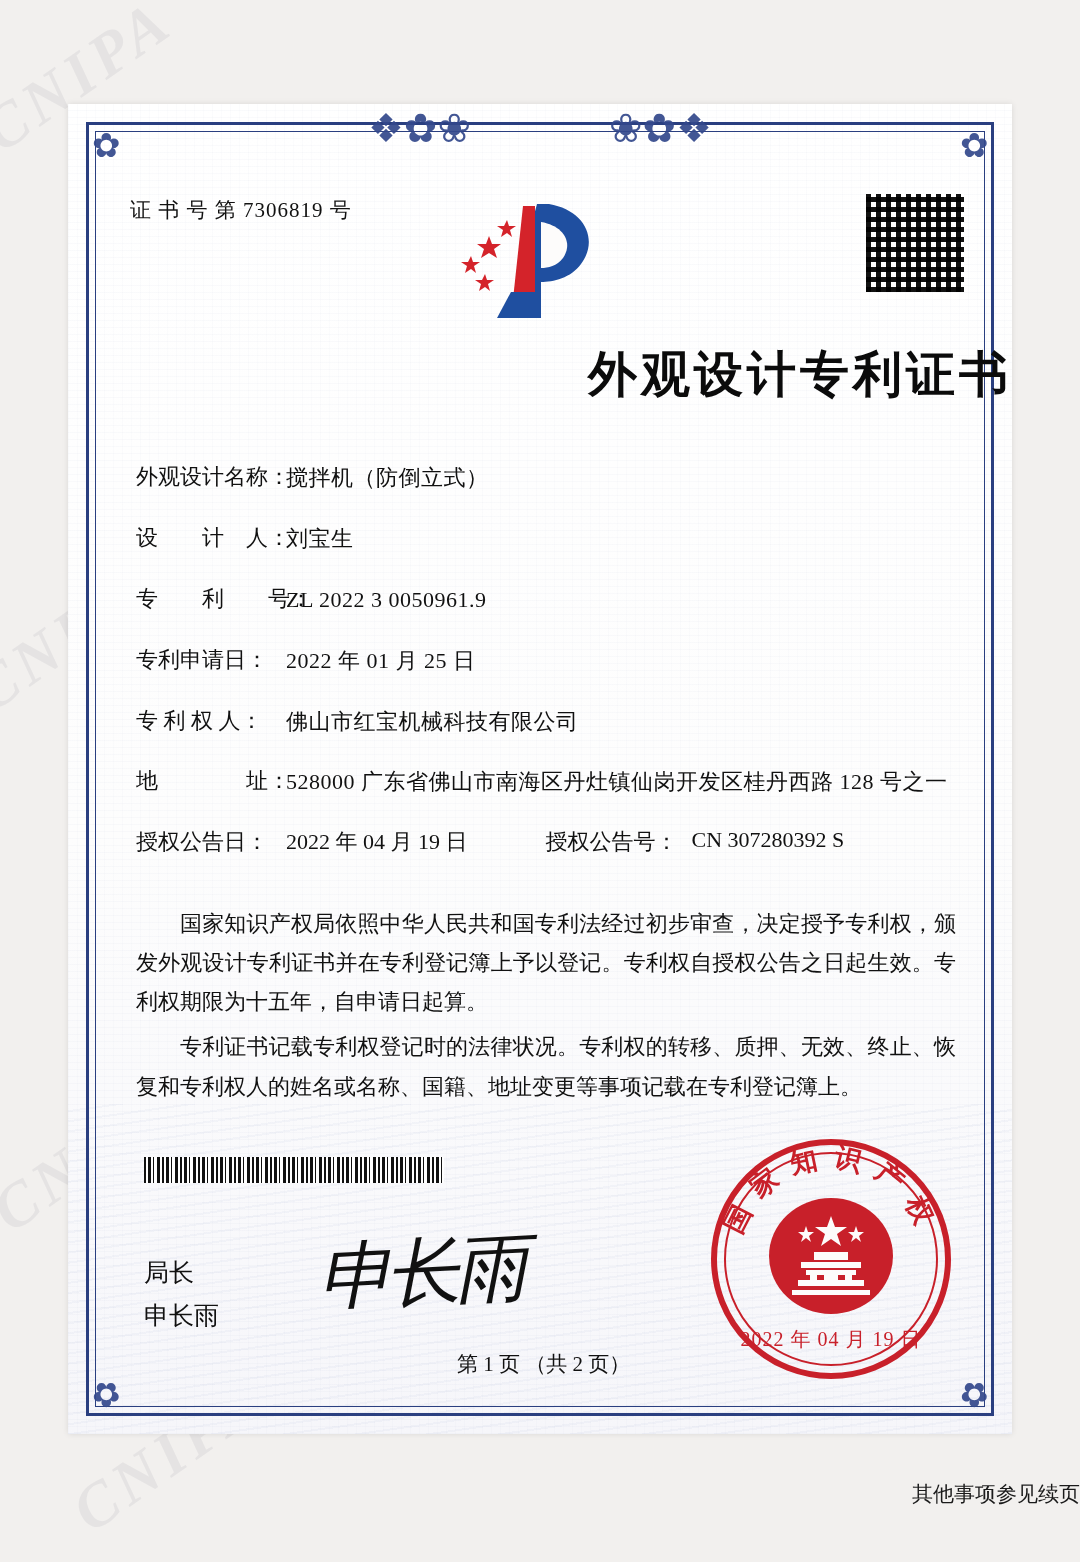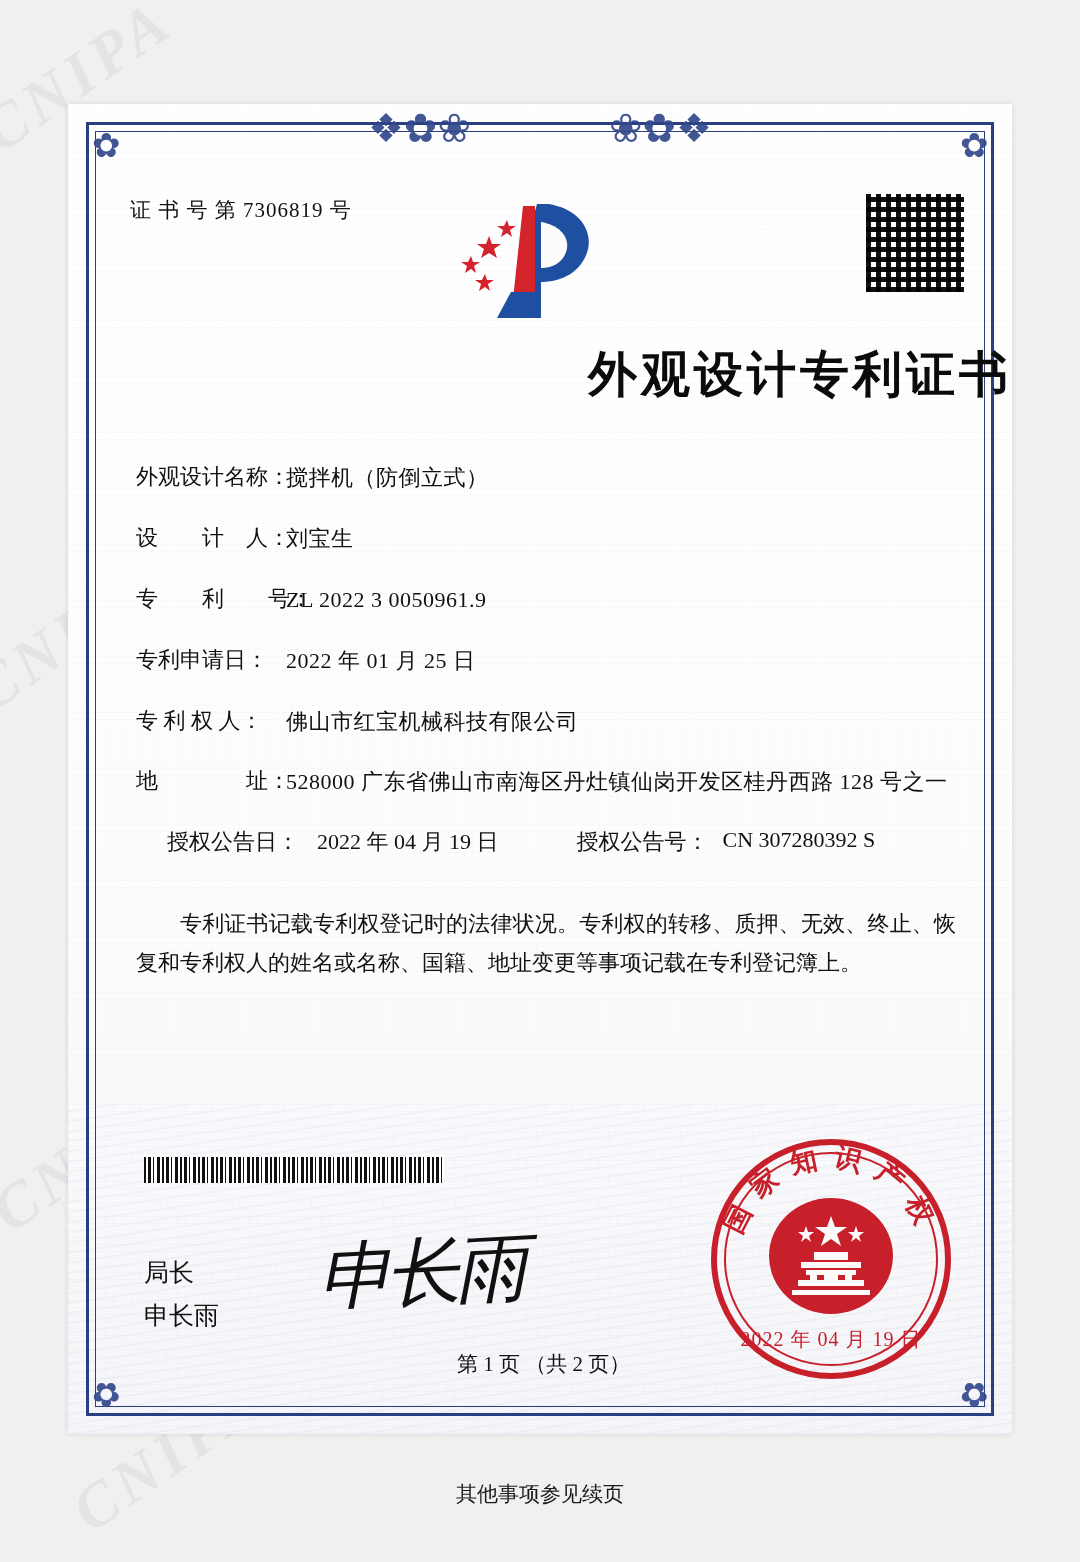--- a/index.html
+++ b/index.html
@@ -163,21 +163,20 @@
   }
   .f-value {
     flex: 1 1 auto;
     letter-spacing: .5px;
     line-height: 1.45;
   }
   .row-inline {
     display: flex;
     align-items: flex-start;
     margin-bottom: 12px;
-    margin-left: 31px;
   }
   .inline-label { flex: 0 0 150px; white-space: nowrap; }
   .inline-value { flex: 0 0 auto; white-space: nowrap; }
   .inline-label2 { margin-left: 78px; white-space: nowrap; }
   .inline-value2 { margin-left: 14px; white-space: nowrap; text-align: right; }
 
   .paragraphs {
     position: absolute;
     left: 68px;
     right: 56px;
@@ -250,21 +249,21 @@
     bottom: 56px;
     text-align: center;
     font-size: 21px;
     color: #111;
   }
 
   .footer-note {
     position: absolute;
     left: 0; right: 0;
     top: 1480px;
-    text-align: center;
+    text-align: right;
     font-size: 21px;
     color: #1a1a1a;
     z-index: 2;
   }
 </style>
 </head>
 <body>
 
 <div class="page-watermarks">
   <div class="wm" style="left:-30px; top:40px;">CNIPA</div>
@@ -349,20 +348,21 @@
 
       <div class="row-inline">
         <div class="inline-label">授权公告日：</div>
         <div class="inline-value">2022 年 04 月 19 日</div>
         <div class="inline-label2">授权公告号：</div>
         <div class="inline-value2">CN 307280392 S</div>
       </div>
     </div>
 
     <div class="paragraphs">
+      <p>国家知识产权局依照中华人民共和国专利法经过初步审查，决定授予专利权，颁发外观设计专利证书并在专利登记簿上予以登记。专利权自授权公告之日起生效。专利权期限为十五年，自申请日起算。</p>
       <p>专利证书记载专利权登记时的法律状况。专利权的转移、质押、无效、终止、恢复和专利权人的姓名或名称、国籍、地址变更等事项记载在专利登记簿上。</p>
     </div>
 
     <div class="barcode"></div>
 
     <div class="director">
       <div>局长</div>
       <div>申长雨</div>
     </div>
 

